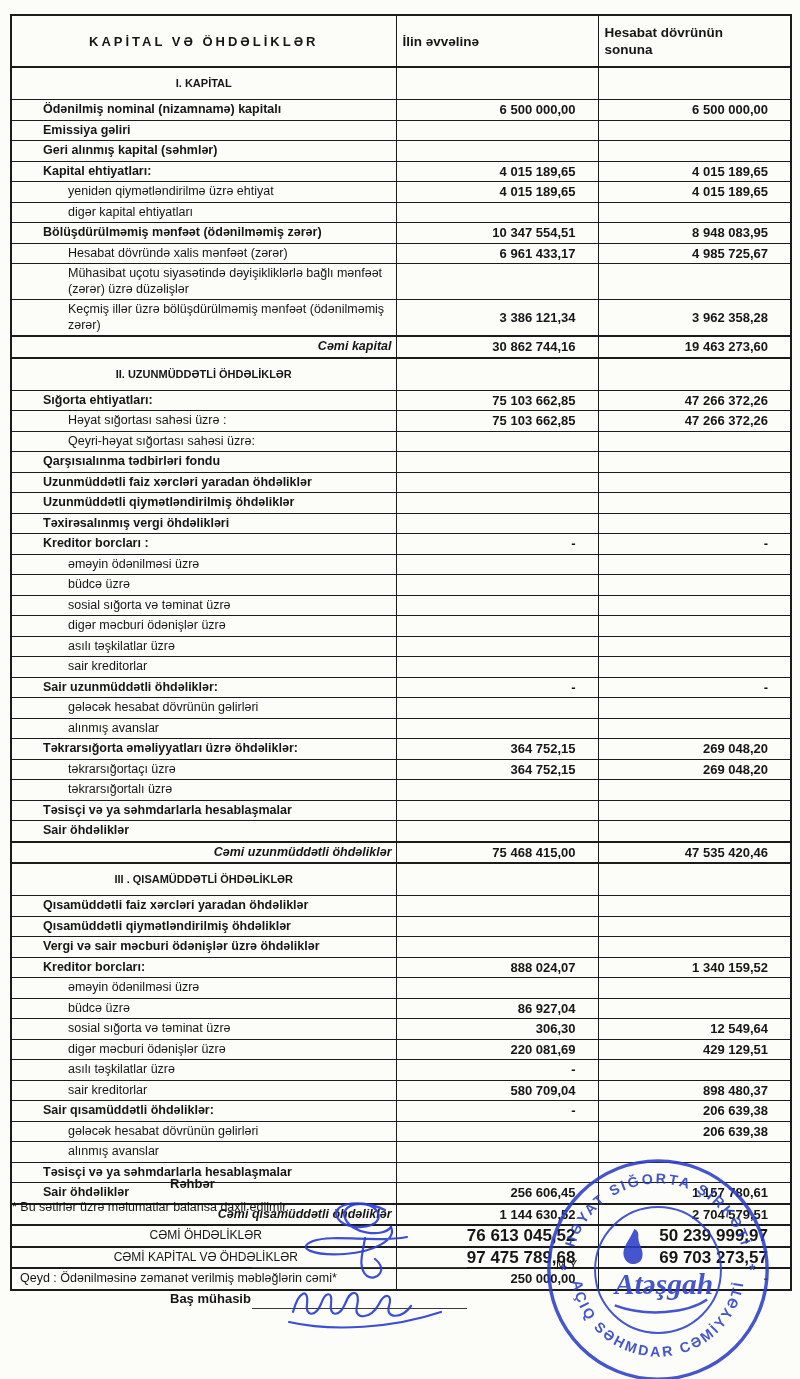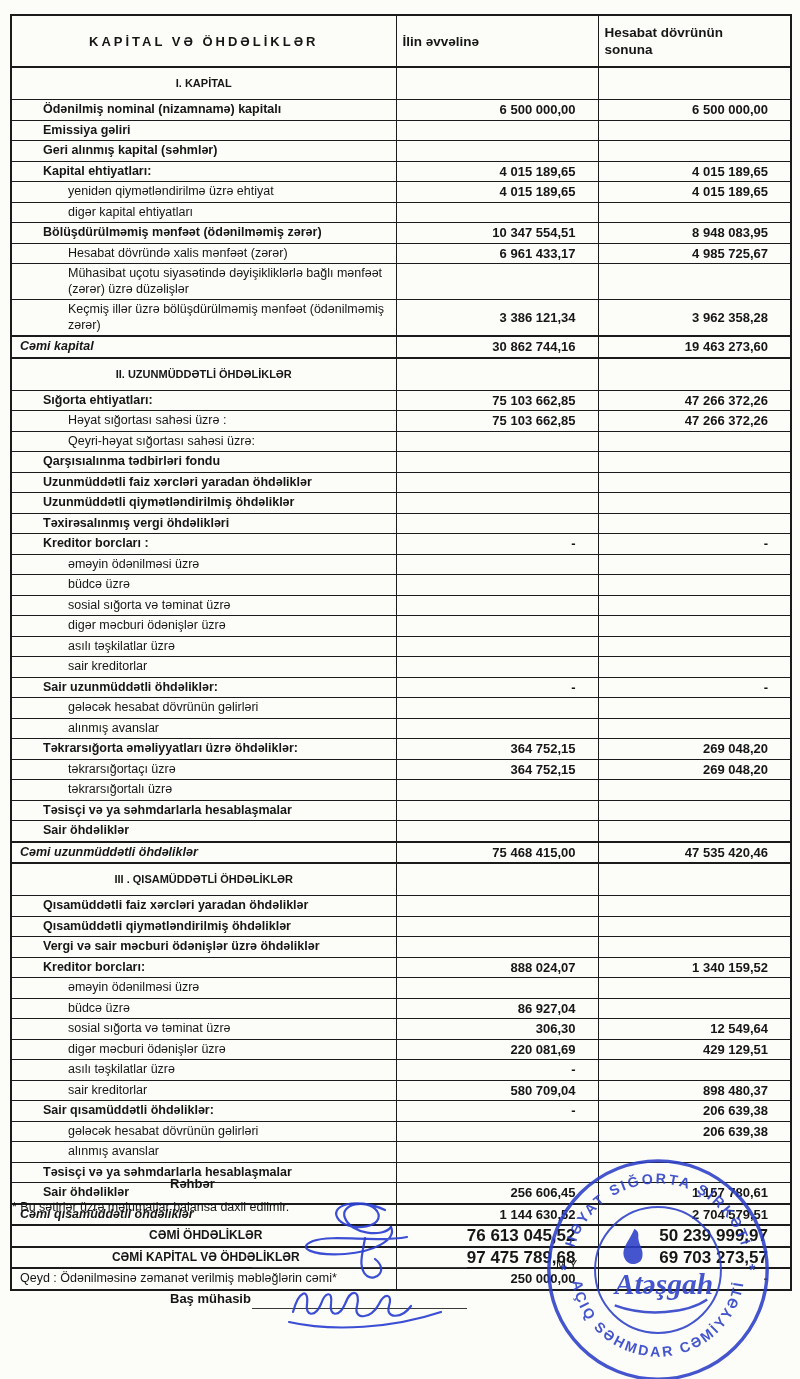--- a/index.html
+++ b/index.html
@@ -27,23 +27,23 @@
   td.label-cell { padding:2px 4px 2px 8px; font-size:12.5px; line-height:15.5px; }
   td.value-cell { text-align:right; padding:2px 22px 2px 2px; font-size:13px; font-weight:700; line-height:15.5px; }
 
   tr.row-item  td.label-cell { font-weight:700;padding-left:31px; }
   tr.row-sub   td.label-cell { font-weight:400; padding-left:56px; }
   tr.row-note  td.label-cell { font-weight:400; }
   tr.row-section td.label-cell {
     text-align:center; font-weight:700; font-size:11px; line-height:13px; padding:9px 2px;
   }
   tr.row-total td { border-top:2px solid #1b1b1b; border-bottom:2px solid #1b1b1b; }
-  tr.row-total td.label-cell { text-align:left; font-weight:700; font-style:italic; }
+  tr.row-total td.label-cell { text-align:right; font-weight:700; font-style:italic; }
   tr.row-grand td { border-top:2px solid #1b1b1b; border-bottom:2px solid #1b1b1b; }
-  tr.row-grand td.label-cell { text-align:center; font-weight:700; font-size:12px; }
+  tr.row-grand td.label-cell { text-align:center; font-weight:400; font-size:12px; }
   tr.row-grand td.value-cell { font-size:17px; }
 
   .footnote { position:absolute; left:12px; top:1200px; font-size:12.5px; }
 
   .sig-label { position:absolute; font-size:13px; font-weight:700; }
   .sig-label.director { left:170px; top:1176px; }
   .sig-label.accountant { left:170px; top:1291px; }
   .sig-line { position:absolute; border-bottom:1.5px solid #3a3a3a; width:215px; height:0; }
   .sig-line.director { left:252px; top:1267px; }
   .sig-line.accountant { left:252px; top:1308px; }

